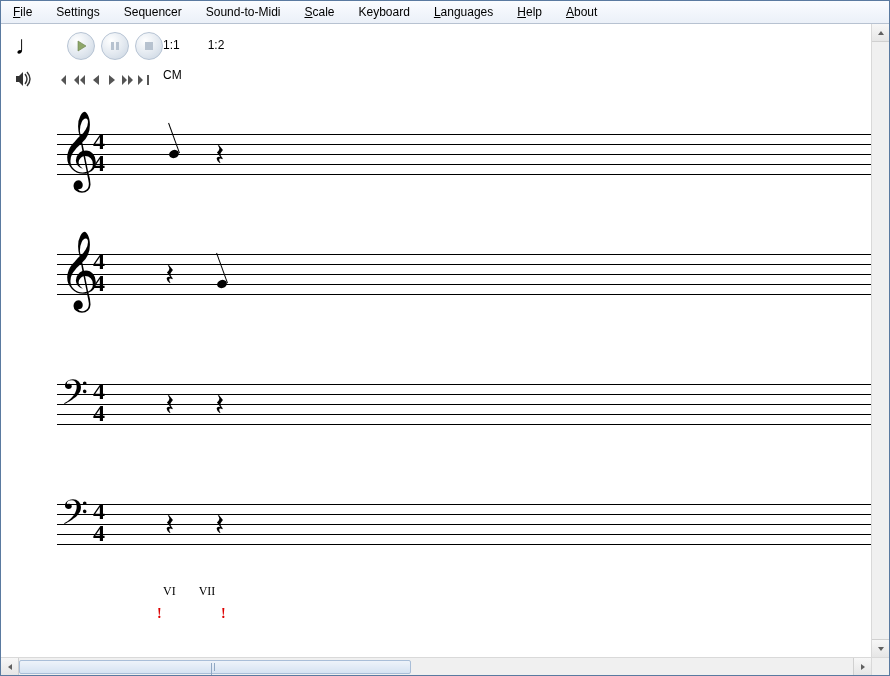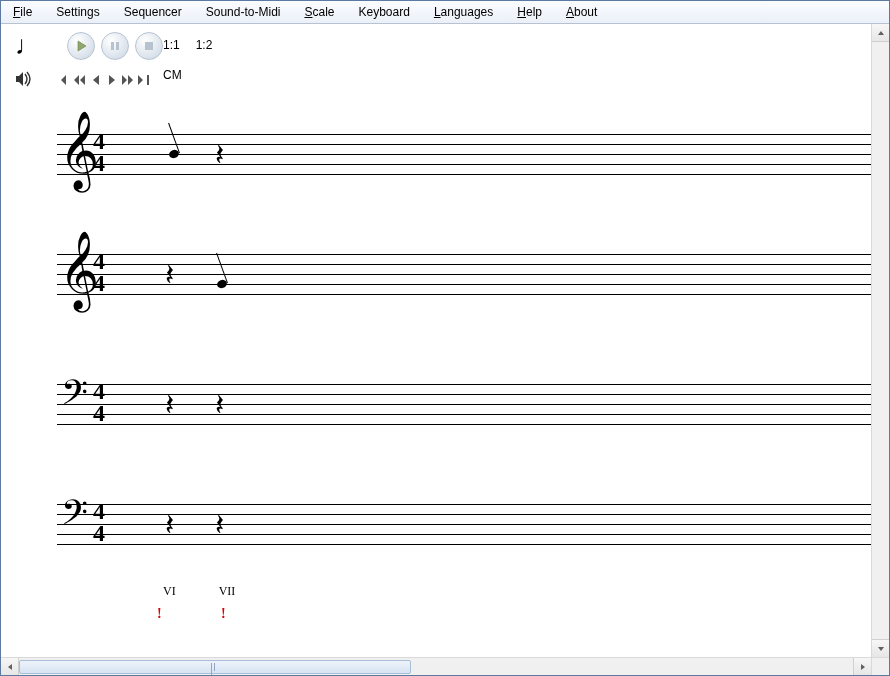--- a/index.html
+++ b/index.html
@@ -37,21 +37,21 @@
   
   .canvas{position:absolute;left:0;top:0;right:17px;bottom:0;background:#fff;}
   .toolbar{position:absolute;left:14px;top:10px;display:flex;flex-direction:column;gap:10px;}
   .tool-row{display:flex;align-items:center;gap:6px;height:24px;}
   .note-icon{font-family:serif;font-size:26px;line-height:1;}
   .round-btn{width:26px;height:26px;border-radius:50%;background:radial-gradient(circle at 35% 30%,#ffffff,#dfe6ee 60%,#c7d2df);border:1px solid #b7c4d4;display:flex;align-items:center;justify-content:center;}
   .round-btn svg{display:block;}
   .small-tc{display:flex;align-items:center;gap:2px;}
   .tc-btn{width:14px;height:14px;display:flex;align-items:center;justify-content:center;color:#555;}
   .labels{position:absolute;left:162px;top:14px;font-size:12px;}
-  .labels .row1{display:flex;gap:16px;}
+  .labels .row1{display:flex;gap:28px;}
   .labels .row2{margin-top:16px;}
   
   .staff{position:absolute;left:56px;right:0;}
   .staff .lines{position:relative;height:40px;}
   .staff .lines div{position:absolute;left:0;right:0;height:1px;background:#000;}
   .staff .l0{top:0}.staff .l1{top:10px}.staff .l2{top:20px}.staff .l3{top:30px}.staff .l4{top:40px}
   .clef{position:absolute;font-family:serif;}
   .treble{font-size:68px;left:2px;top:-18px;line-height:1;}
   .bass{font-size:42px;left:4px;top:-8px;line-height:1;}
   .timesig{position:absolute;left:36px;top:-4px;font-family:serif;font-weight:bold;font-size:24px;line-height:22px;text-align:center;}
@@ -227,21 +227,21 @@
           <div class="clef bass">𝄢</div>
           <div class="timesig">
             <div>4</div>
               <div>4</div>
           </div>
           <div class="qrest" style="left:108px;top:6px">𝄽</div>
           <div class="qrest" style="left:158px;top:6px">𝄽</div>
         </div>
 
         <div class="roman-row" style="top:560px">
-          <span style="margin-right:40px">VI</span>
+          <span style="margin-right:20px">VI</span>
           <span>VII</span>
         </div>
         <div class="err-mark" style="left:156px;top:582px">!</div>
         <div class="err-mark" style="left:220px;top:582px">!</div>
 
       </div>
 
       <div class="vscroll">
         <div class="arrow">
             <svg width="8" height="8">

